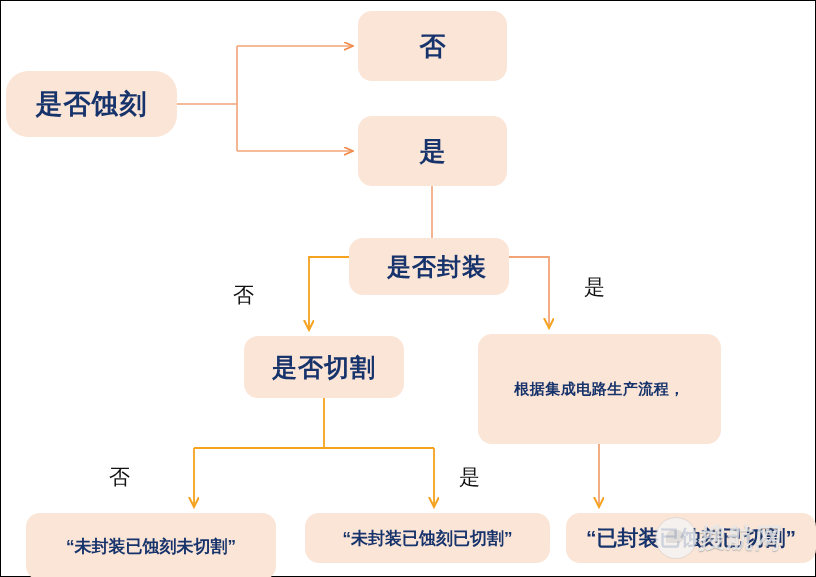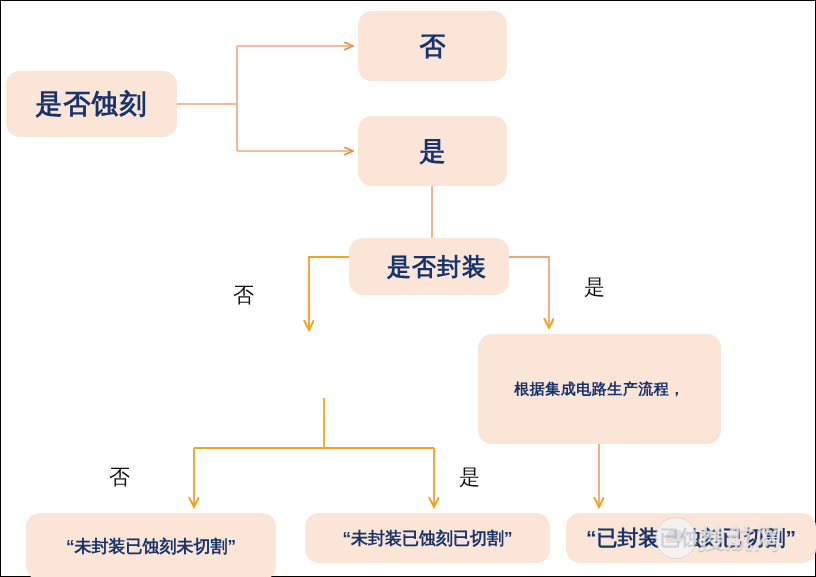--- a/index.html
+++ b/index.html
@@ -33,21 +33,21 @@
     z-index:2;
   }
   .node.multiline{
     flex-direction:column;
     line-height:1.42;
     letter-spacing:0.5px;
   }
   .node.multiline span{display:block;white-space:nowrap;}
 
   
-  #n-etch   {left:5px;  top:70px;  width:171px;height:66px; font-size:27px;letter-spacing:1px;}
+  #n-etch   {left:5px;  top:70px;  width:171px;height:66px; font-size:27px;letter-spacing:1px;border-radius:22px;}
   #n-no     {left:357px;top:10px;  width:149px;height:70px; font-size:26px;}
   #n-yes    {left:357px;top:115px; width:149px;height:70px; font-size:26px;}
   #n-pack   {left:348px;top:237px; width:160px;height:57px; font-size:24px;letter-spacing:1px;padding-left:16px;}
   #n-cut    {left:243px;top:335px; width:160px;height:62px; font-size:25px;letter-spacing:1px;}
   #n-note   {left:477px;top:333px; width:243px;height:110px;font-size:15px;}
   #n-r1     {left:25px; top:512px; width:250px;height:67px; font-size:17px;}
   #n-r2     {left:304px;top:512px; width:245px;height:50px; font-size:17px;}
   #n-r3     {left:565px;top:512px; width:250px;height:50px; font-size:21px;}
 
   .branch-label{
@@ -142,20 +142,21 @@
   </svg>
 
   <div class="node" id="n-etch">是否蚀刻</div>
 
   <div class="node" id="n-no">否</div>
 
   <div class="node" id="n-yes">是</div>
 
   <div class="node" id="n-pack">是否封装</div>
 
+  <div class="node" id="n-cut">是否切割</div>
 
   <div class="node multiline" id="n-note">
     <span>根据集成电路生产流程，</span>
   </div>
 
   <div class="node" id="n-r1">“未封装已蚀刻未切割”</div>
 
   <div class="node" id="n-r2">“未封装已蚀刻已切割”</div>
 
   <div class="node" id="n-r3">“已封装已蚀刻已切割”</div>

